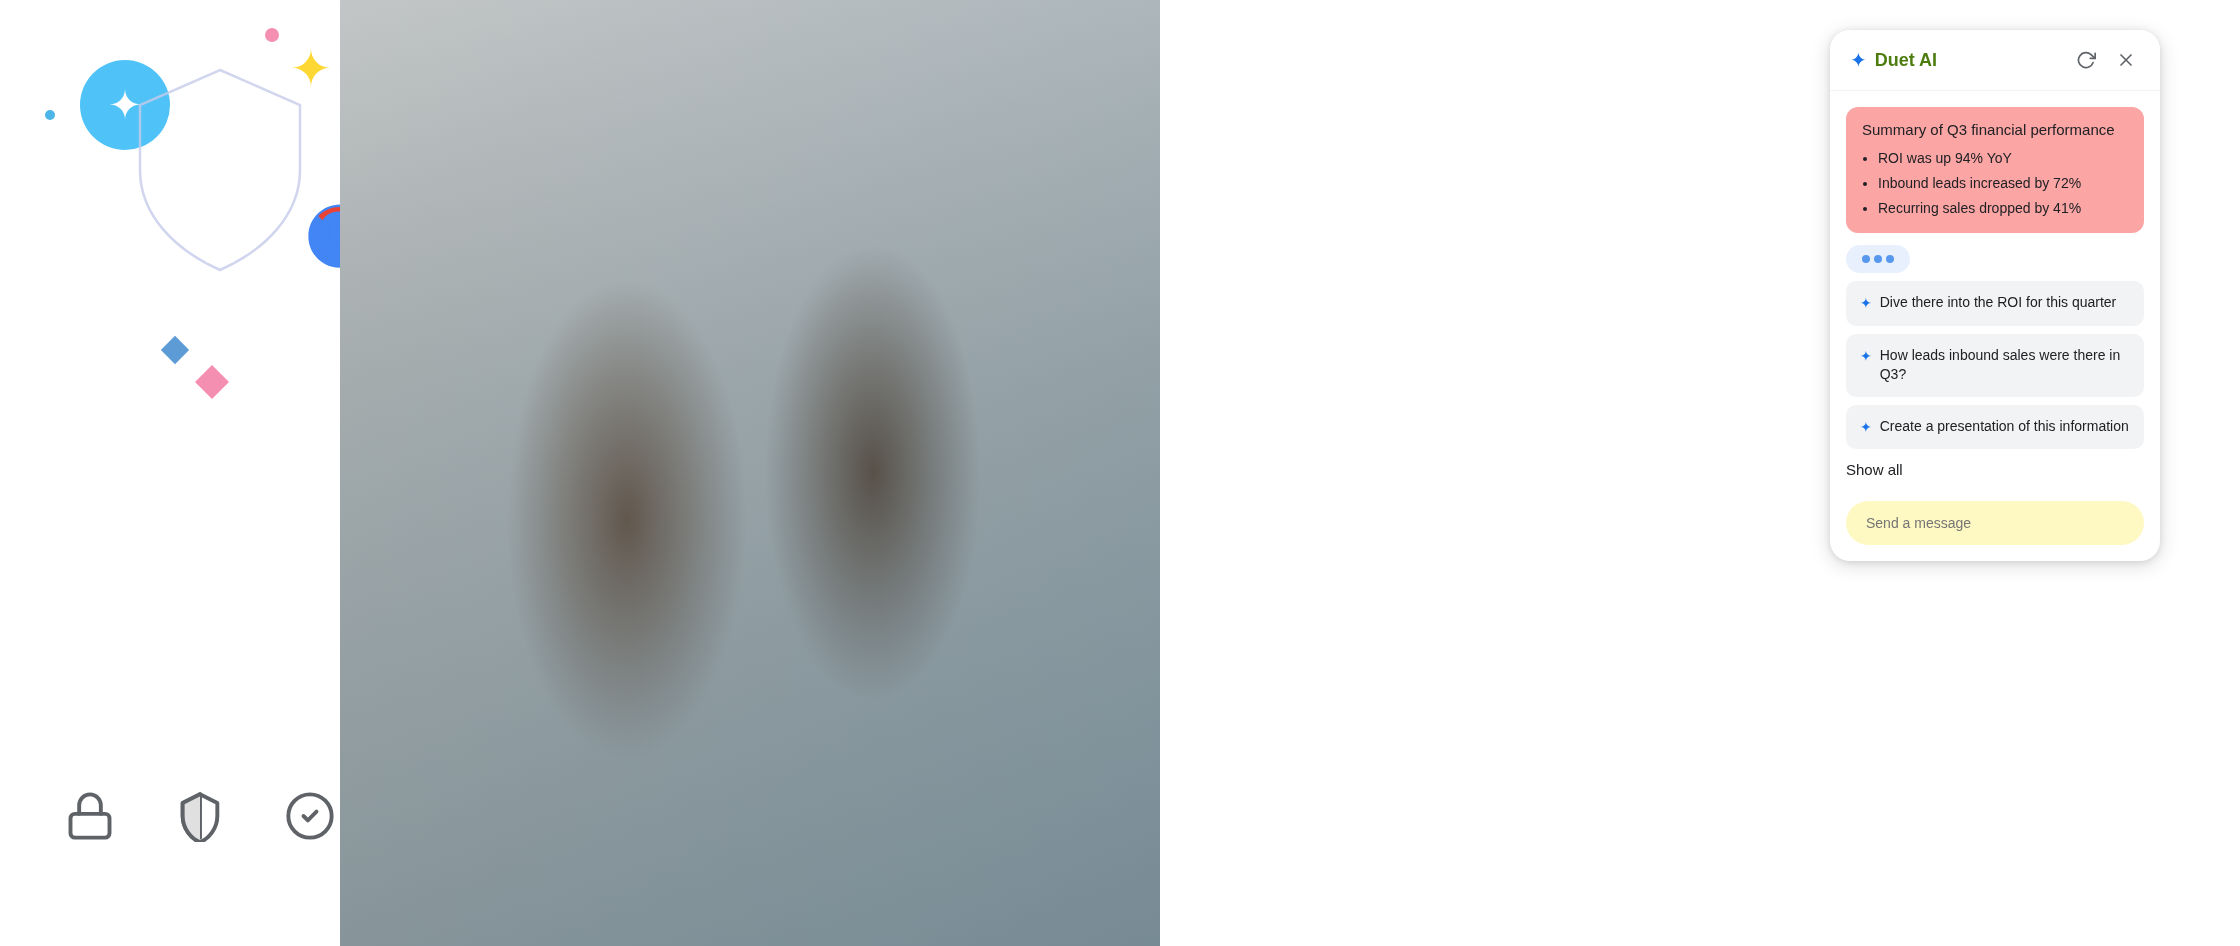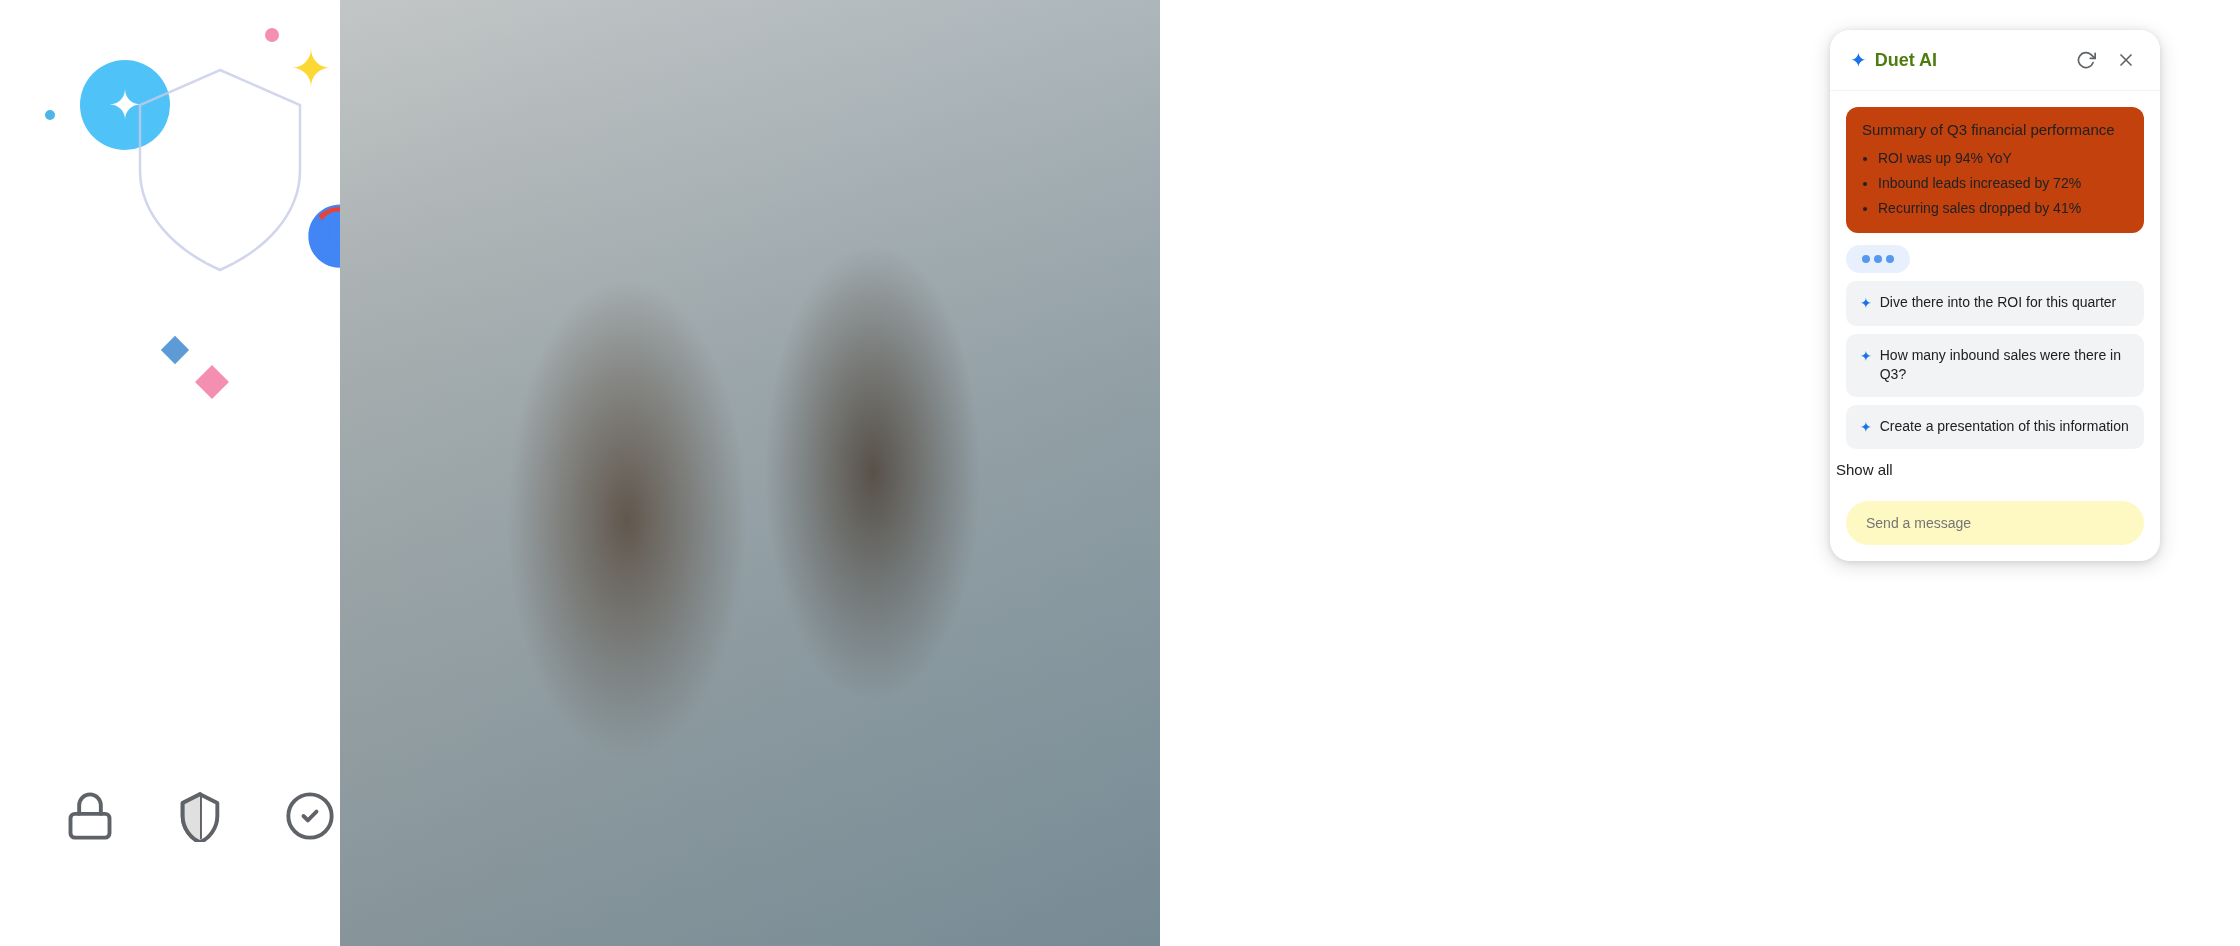--- a/index.html
+++ b/index.html
@@ -228,21 +228,21 @@
     .chat-body {
       padding: 16px 16px 8px;
       flex: 1;
       display: flex;
       flex-direction: column;
       gap: 12px;
     }
 
     
     .message-bubble {
-      background: #c2410c;
+      background: #fca5a5;
       border-radius: 12px;
       padding: 14px 16px;
       font-size: 14px;
       color: #202124;
     }
 
     .message-bubble .summary-title {
       font-weight: 500;
       font-size: 15px;
       color: #202124;
@@ -307,21 +307,21 @@
 
     .chip-star {
       color: #1a73e8;
       font-size: 14px;
       flex-shrink: 0;
       margin-top: 1px;
     }
 
     
     .show-all-section {
-      padding: 4px 6px 12px;
+      padding: 4px 16px 12px;
     }
 
     .show-all-link {
       font-size: 15px;
       color: #202124;
       font-weight: 500;
       cursor: pointer;
       background: none;
       border: none;
       padding: 0;
@@ -504,21 +504,21 @@
     </div>
   </div>
 
   <div class="suggestions">
     <button class="suggestion-chip">
       <span class="chip-star">✦</span>
       <span>Dive there into the ROI for this quarter</span>
     </button>
     <button class="suggestion-chip">
       <span class="chip-star">✦</span>
-      <span>How many inbound sales were there in Q3?</span>
+      <span>How leads inbound sales were there in Q3?</span>
     </button>
     <button class="suggestion-chip">
       <span class="chip-star">✦</span>
       <span>Create a presentation of this information</span>
     </button>
   </div>
 
   <div class="show-all-section">
     <button class="show-all-link">Show all</button>
   </div>

